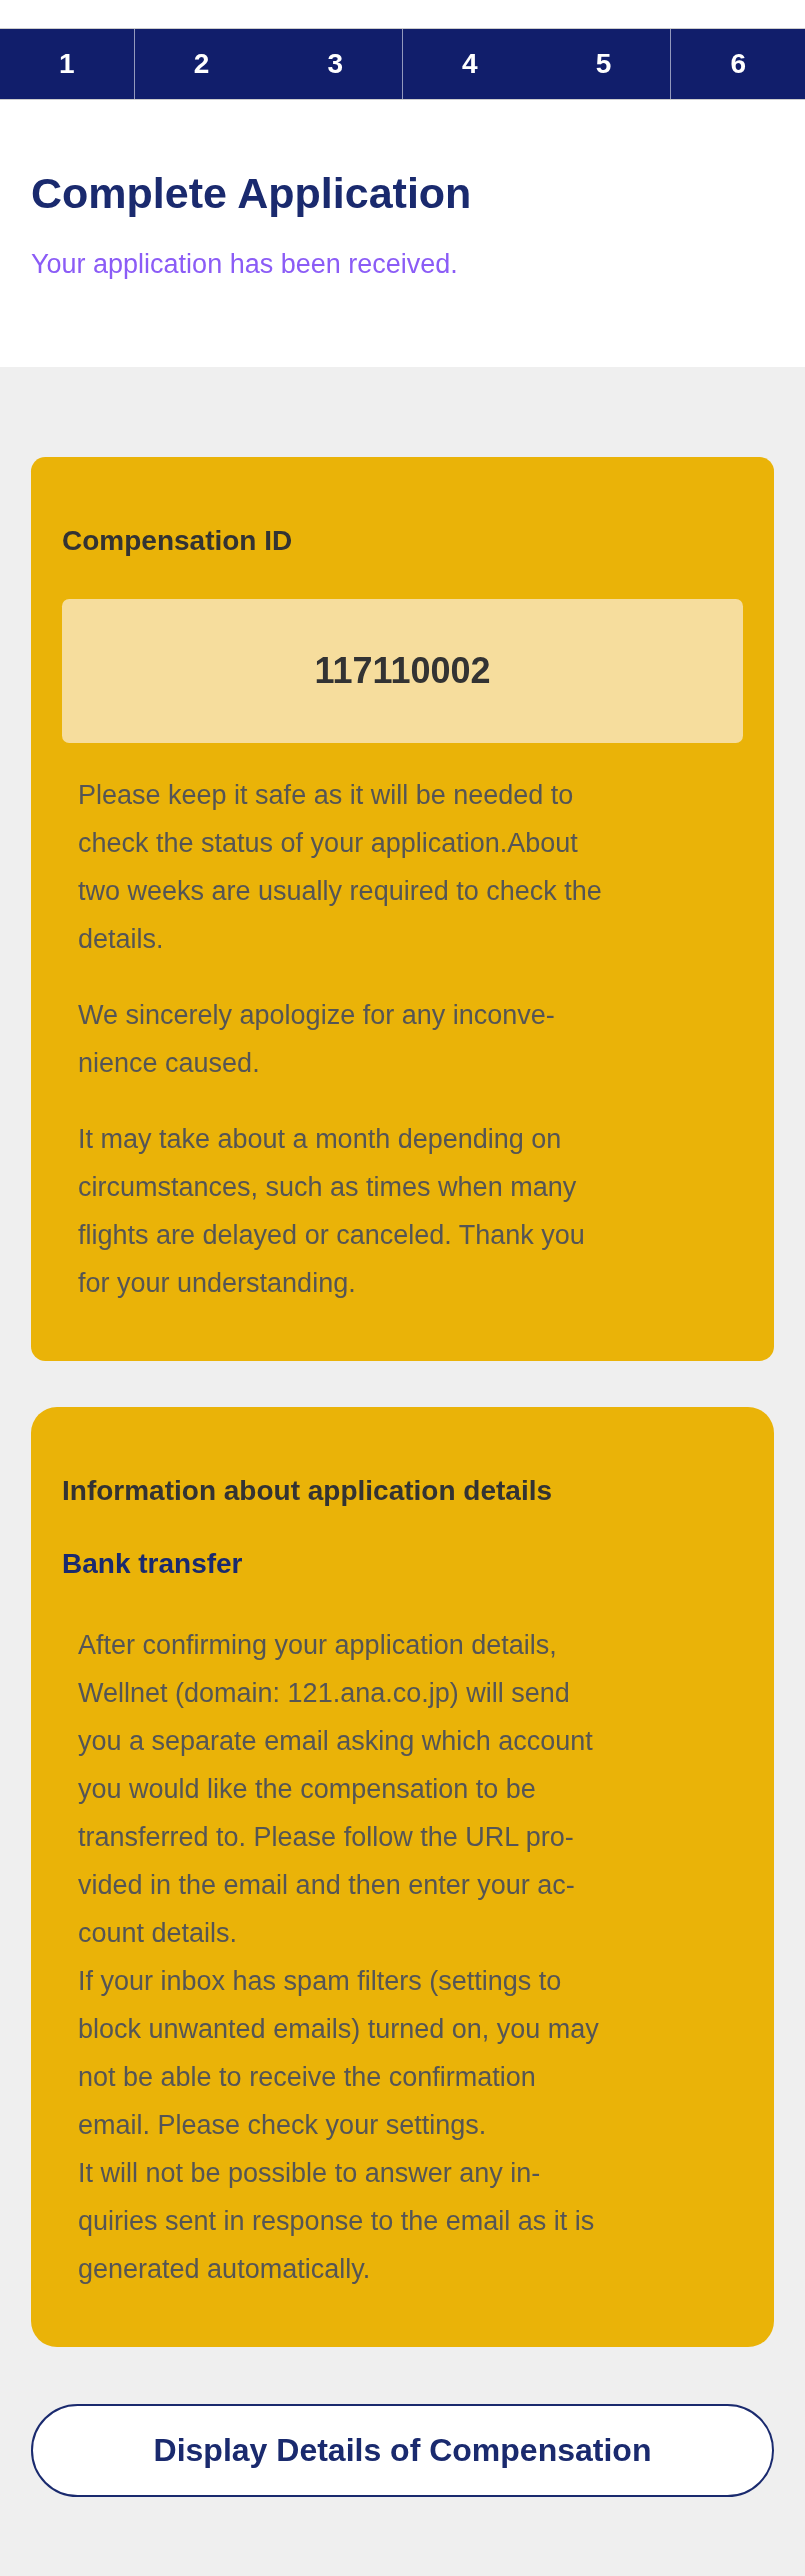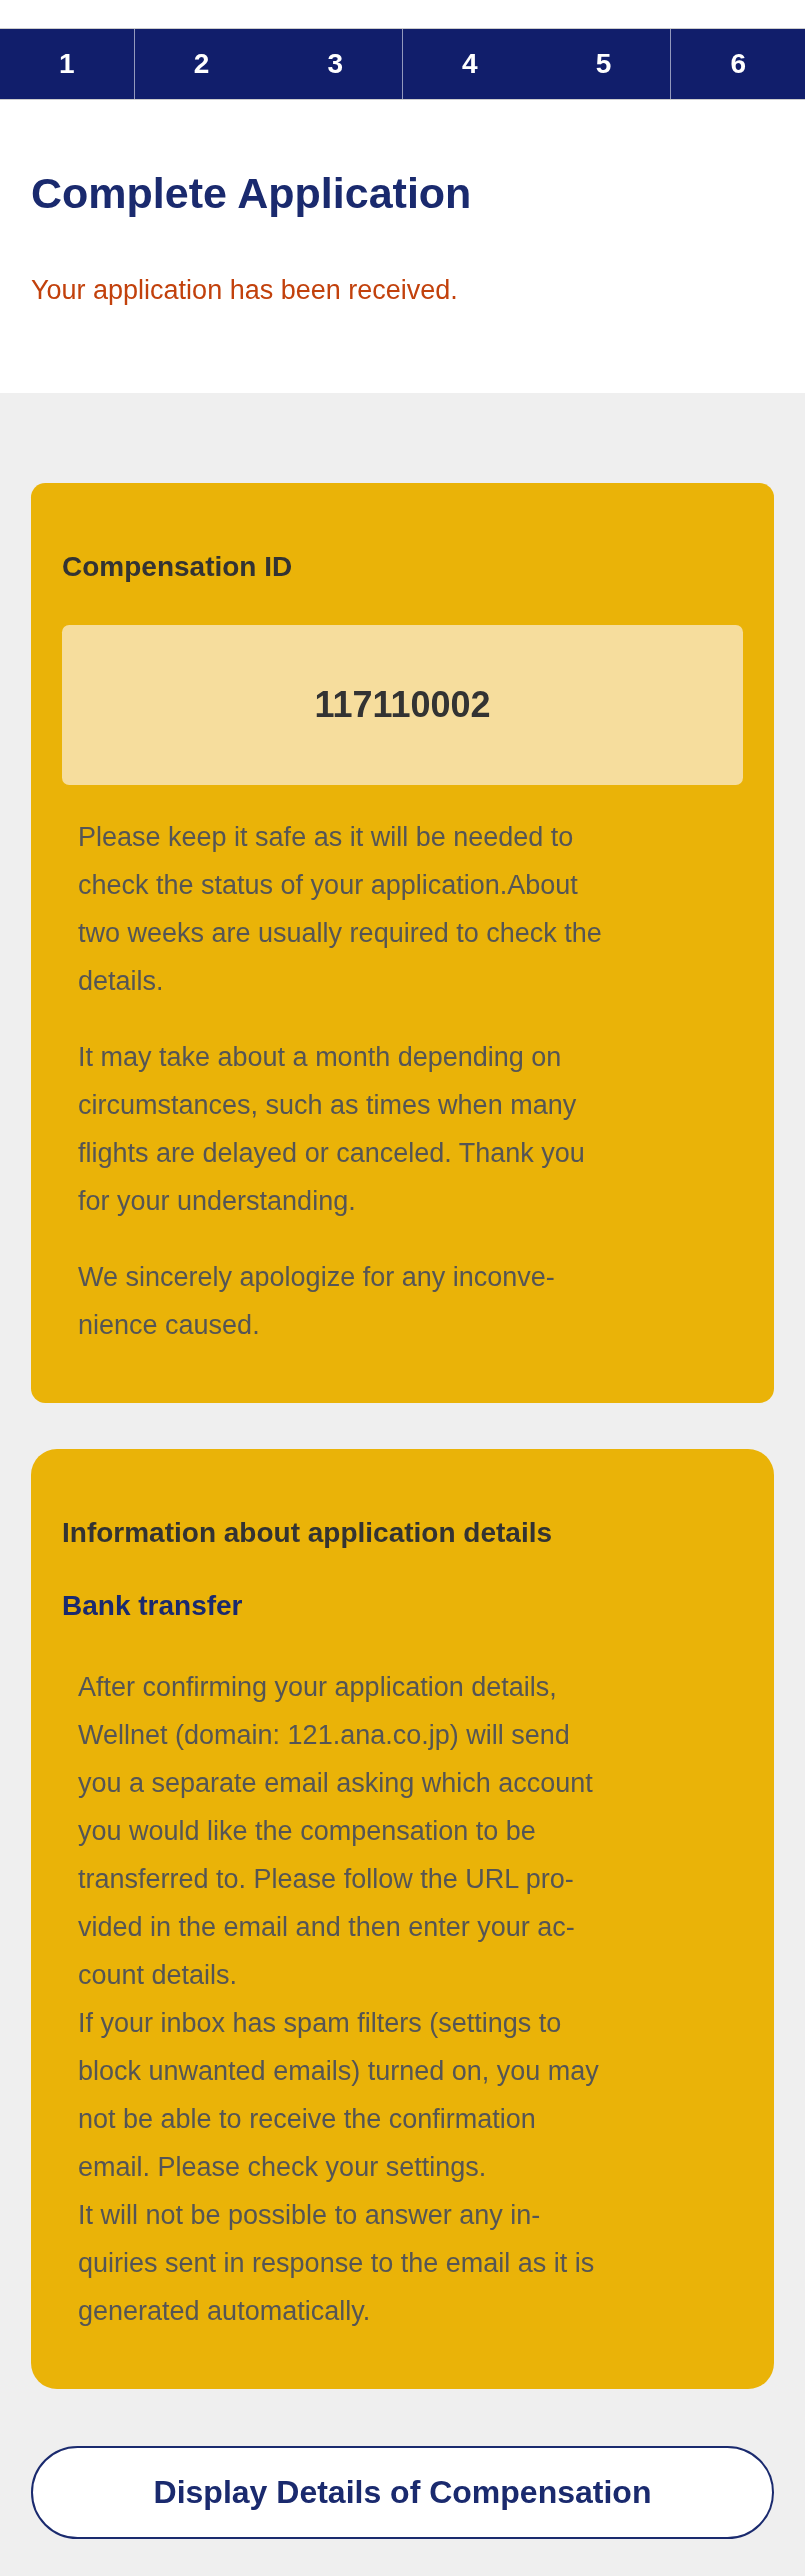--- a/index.html
+++ b/index.html
@@ -46,25 +46,25 @@
 
   
   .result-head {
     margin: 68px 31px 0 31px;
     font-size: 43px;
     line-height: 1.2;
     font-weight: bold;
     color: #1a2a6e;
   }
   .intro-line {
-    margin: 52px 31px 0 31px;
+    margin: 26px 31px 0 31px;
     padding-bottom: 84px;
     font-size: 27px;
     line-height: 1.4;
-    color: #c2410c;
+    color: #8b5cf6;
   }
 
   
   .gray-section {
     background: #efefef;
     padding: 90px 31px 110px 31px;
   }
   .card {
     background: #eab308;
     border-radius: 14.4px;
@@ -73,21 +73,21 @@
   .card + .card { margin-top: 46px; border-radius: 26px; }
   .card-heading {
     margin: 0;
     font-size: 28px;
     line-height: 1.15;
     font-weight: bold;
     color: #333333;
   }
   .id-box {
     margin-top: 41px;
-    height: 160px;
+    height: 144px;
     background: #f6dd9d;
     border-radius: 7.2px;
     display: flex;
     align-items: center;
     justify-content: center;
     font-size: 36px;
     font-weight: bold;
     color: #333333;
   }
   .body-par {
@@ -151,26 +151,26 @@
 
   <div class="card">
     <h3 class="card-heading">Compensation ID</h3>
     <div class="id-box">
       <span>117110002</span>
     </div>
     <p class="body-par">Please keep it safe as it will be needed to
 check the status of your application.About
 two weeks are usually required to check the
 details.</p>
+    <p class="body-par">We sincerely apologize for any inconve-
+nience caused.</p>
     <p class="body-par">It may take about a month depending on
 circumstances, such as times when many
 flights are delayed or canceled. Thank you
 for your understanding.</p>
-    <p class="body-par">We sincerely apologize for any inconve-
-nience caused.</p>
   </div>
 
   <div class="card">
     <h3 class="card-heading">Information about application details</h3>
     <h4 class="sub-heading">Bank transfer</h4>
     <p class="body-par info-body">After confirming your application details,
 Wellnet (domain: 121.ana.co.jp) will send
 you a separate email asking which account
 you would like the compensation to be
 transferred to. Please follow the URL pro-

